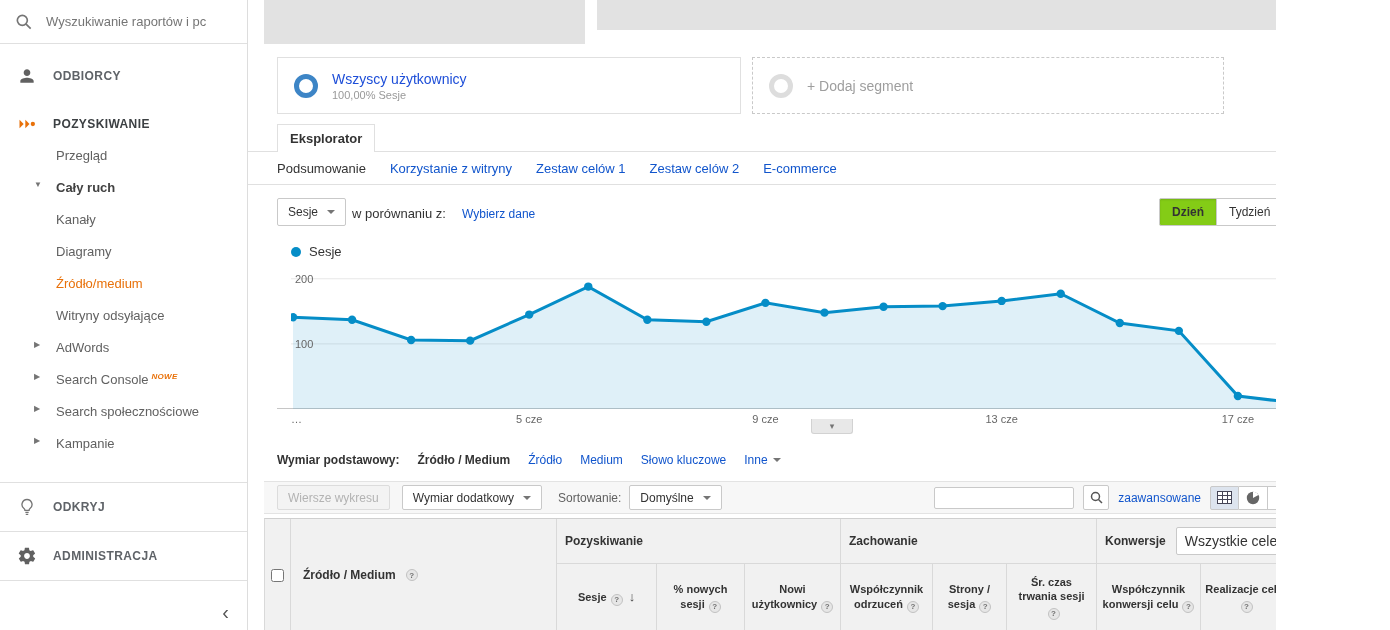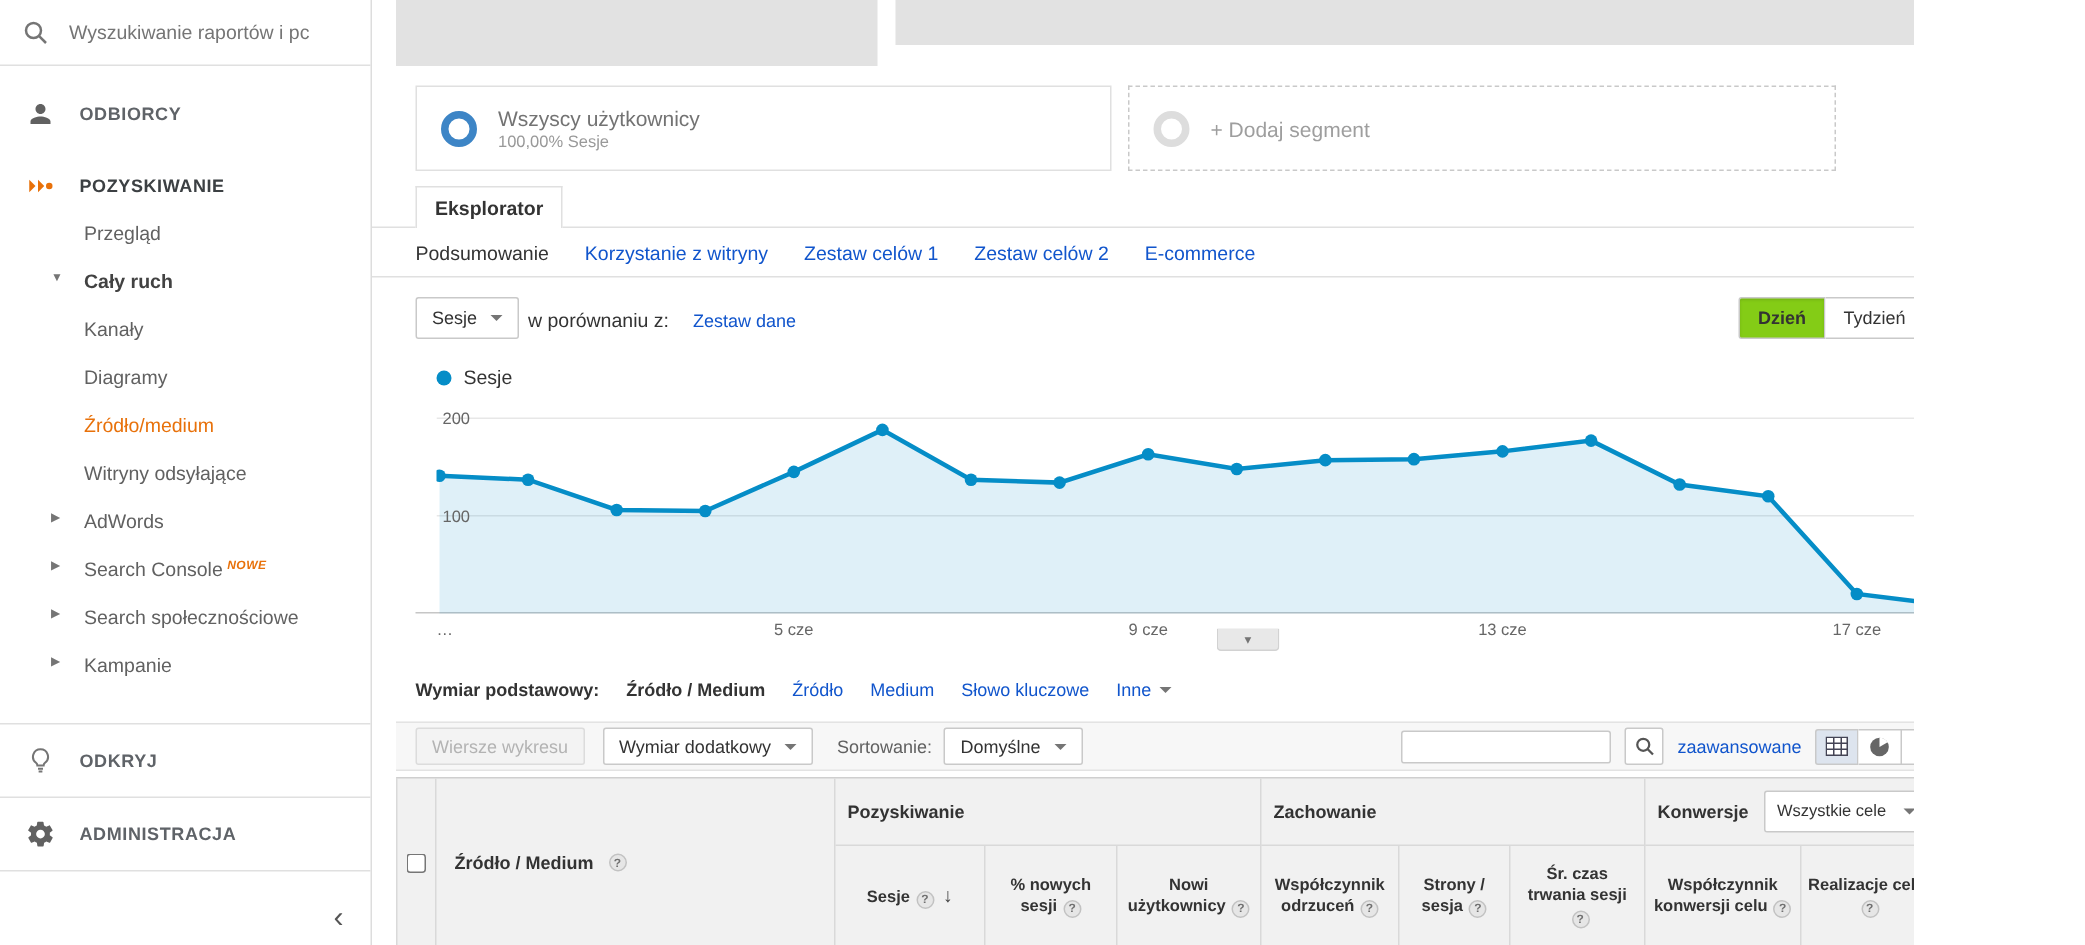--- a/index.html
+++ b/index.html
@@ -26,21 +26,21 @@
   .sb-collapse{position:absolute;bottom:6px;right:18px;font-size:20px;color:#555;cursor:pointer;line-height:24px;}
 
   
   .strip-left{left:264px;top:0;width:321px;height:44px;background:#e2e2e2;}
   .strip-right{left:597px;top:0;width:793px;height:30px;background:#e2e2e2;}
 
   
   .segment-card{left:277px;top:57px;width:464px;height:57px;border:1px solid #e0e0e0;background:#fff;display:flex;align-items:center;gap:14px;padding:0 16px;cursor:pointer;}
   .ring{width:24px;height:24px;border-radius:50%;border:5px solid #3d85c6;flex:0 0 24px;}
   .ring.gray{border-color:#ddd;}
-  .seg-title{font-size:14px;color:#737373;text-align:center;}
+  .seg-title{font-size:14px;color:#1d4ed8;text-align:center;}
   .seg-sub{font-size:11px;color:#999;margin-top:2px;}
   .segment-add{left:752px;top:57px;width:472px;height:57px;border:1px dashed #c9c9c9;display:flex;align-items:center;gap:14px;padding:0 16px;color:#9e9e9e;font-size:14px;cursor:pointer;}
 
   
   .explorer-tab{left:277px;top:124px;height:28px;padding:0 12px;background:#fff;border:1px solid #e0e0e0;border-bottom:none;display:flex;align-items:center;font-weight:bold;font-size:13px;z-index:2;cursor:pointer;}
   .rule{background:#e0e0e0;height:1px;}
   .rule-a{left:248px;top:151px;width:1142px;}
   .rule-b{left:248px;top:184px;width:1142px;}
   .subtabs{left:277px;top:152px;height:32px;display:flex;align-items:center;gap:24px;font-size:13px;}
   .subtab{cursor:pointer;}
@@ -97,21 +97,21 @@
   .cell-check{grid-column:1;grid-row:1/3;display:flex;align-items:center;justify-content:center;}
   .cell-dim{grid-column:2;grid-row:1/3;display:flex;align-items:center;gap:6px;padding-left:12px;font-weight:bold;font-size:12px;}
   .group-cell{grid-row:1;display:flex;align-items:center;padding-left:8px;font-weight:bold;font-size:12px;border-bottom:1px solid #d9d9d9;}
   .gc-poz{grid-column:3/6;}
   .gc-zach{grid-column:6/9;}
   .gc-kon{grid-column:9/12;}
   .metric-cell{grid-row:2;display:flex;align-items:center;justify-content:center;cursor:pointer;}
   .mh{text-align:center;font-weight:bold;font-size:11px;line-height:1.3;padding:4px;}
   .help{display:inline-flex;align-items:center;justify-content:center;width:12px;height:12px;border-radius:50%;background:#e6e6e6;border:1px solid #c2c2c2;color:#707070;font-size:8px;font-weight:bold;margin-left:4px;vertical-align:-1px;cursor:pointer;}
   .sort-arrow{font-size:13px;color:#444;margin-left:6px;font-weight:bold;}
-  .goal-select{display:inline-flex;align-items:center;gap:12px;height:24px;border:1px solid #c9c9c9;background:#fff;border-radius:2px;padding:13px 8px;font-size:11px;font-weight:normal;margin-left:10px;color:#333;cursor:pointer;}
+  .goal-select{display:inline-flex;align-items:center;gap:12px;height:24px;border:1px solid #c9c9c9;background:#fff;border-radius:2px;padding:13px 8px;font-size:14px;font-weight:normal;margin-left:10px;color:#333;cursor:pointer;}
   input[type=checkbox]{width:13px;height:13px;cursor:pointer;}
 </style>
 </head>
 <body>
 
 <div class="app">
 
   <aside class="sidebar">
     <div class="sb-search">
       <svg width="20" height="20" viewBox="0 0 24 24">
@@ -221,21 +221,21 @@
     <span class="subtab link">Zestaw celów 2</span>
     <span class="subtab link">E-commerce</span>
   </nav>
   <div class="abs rule rule-b"></div>
 
   <div class="abs btn metric-select">
     <span>Sesje</span>
     <span class="caret"></span>
   </div>
   <div class="abs compare-label">w porównaniu z:</div>
-  <div class="abs link select-data">Zestaw dane</div>
+  <div class="abs link select-data">Wybierz dane</div>
 
   <div class="abs granularity">
     <span class="gbtn active">Dzień</span>
     <span class="gbtn">Tydzień</span>
     <span class="gbtn">Miesiąc</span>
   </div>
   <div class="abs charttype">
     <span class="cbtn active">
       <svg width="16" height="16" viewBox="0 0 16 16">
           <polyline points="1,13 6,5 10,9 15,2" fill="none" stroke="#444" stroke-width="2"></polyline>

